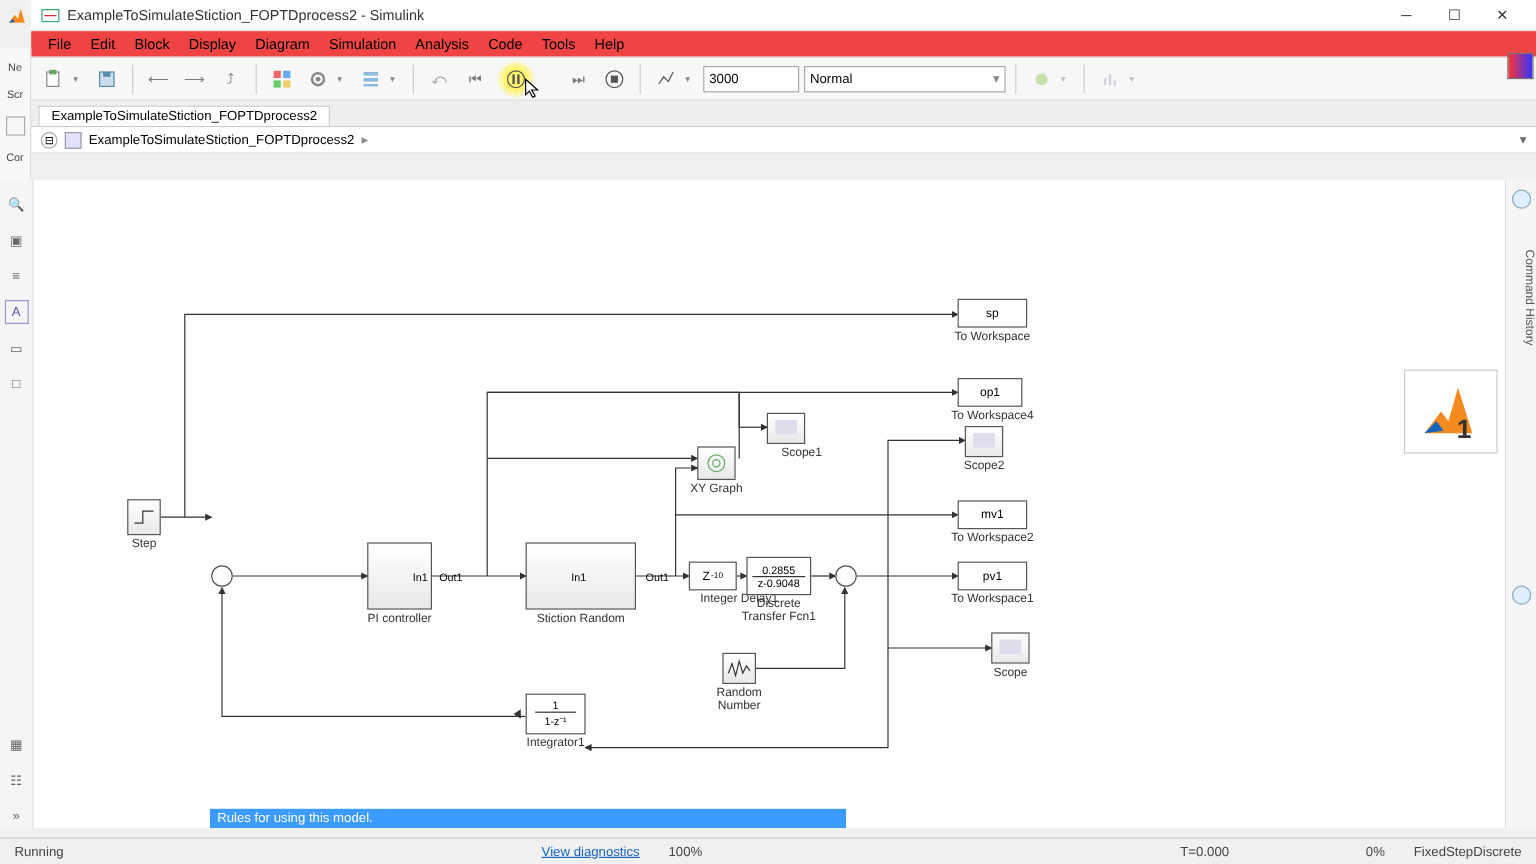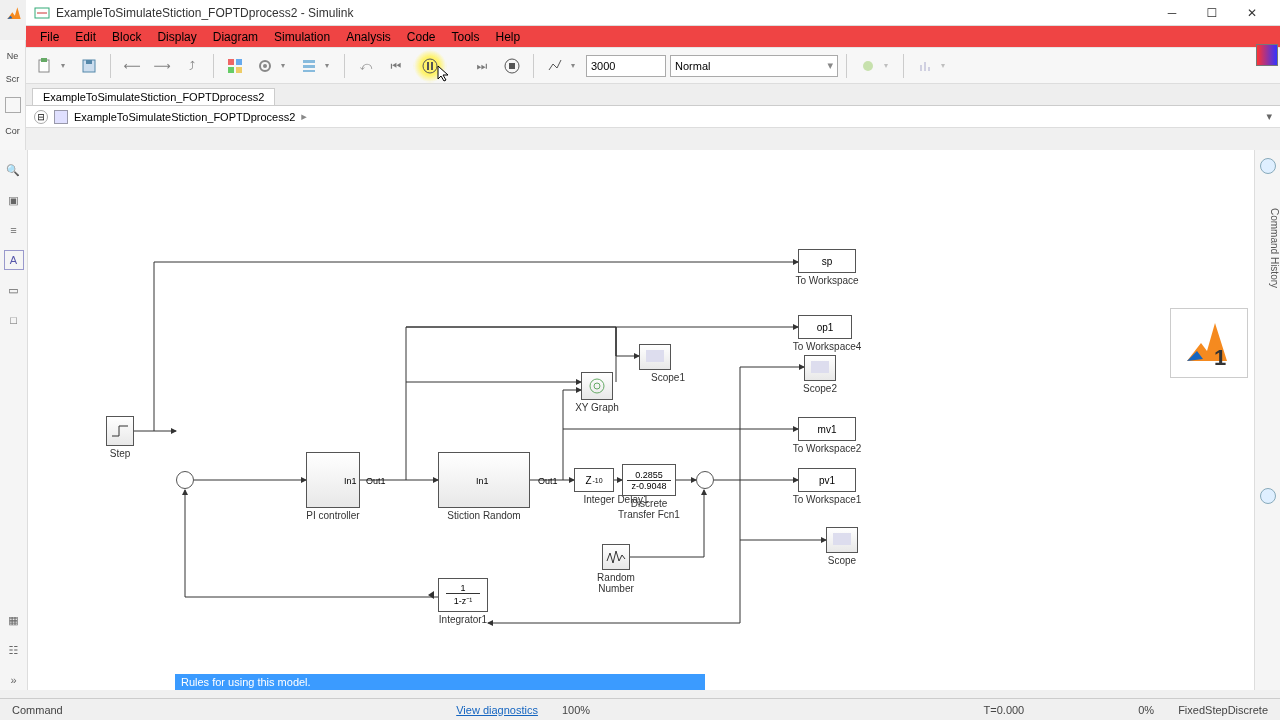--- a/index.html
+++ b/index.html
@@ -370,21 +370,21 @@
         <path d="M6 46 L20 28 L26 36 L34 8 L46 46 Z" fill="#f58a1f"></path>
         <path d="M6 46 L16 36 L22 44 Z" fill="#1565c0"></path>
         <text x="33" y="50" font-size="22" fill="#333" font-weight="bold">1</text>
       </svg>
     </div>
 
   </div>
 </div>
 
 <div class="statusbar">
-  <div class="sseg">Command</div>
+  <div class="sseg">Running</div>
   <div class="sfill"></div>
   <div class="sseg link">View diagnostics</div>
   <div class="sseg">100%</div>
   <div class="sfill"></div>
   <div class="sseg">T=0.000</div>
   <div class="sseg" style="width:90px"></div>
   <div class="sseg">0%</div>
   <div class="sseg">FixedStepDiscrete</div>
 </div>
 

